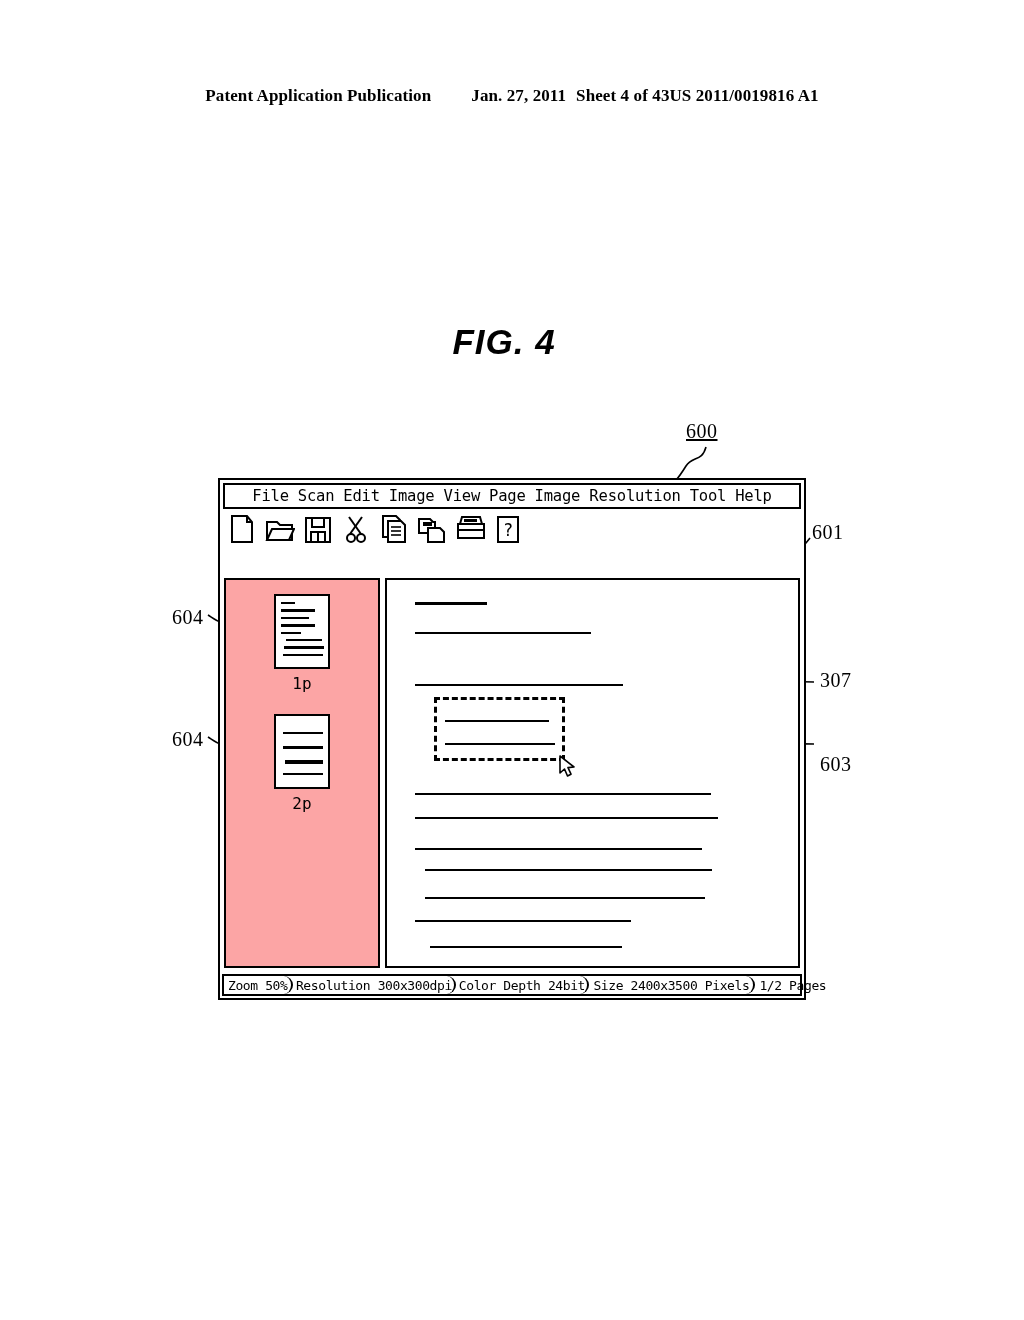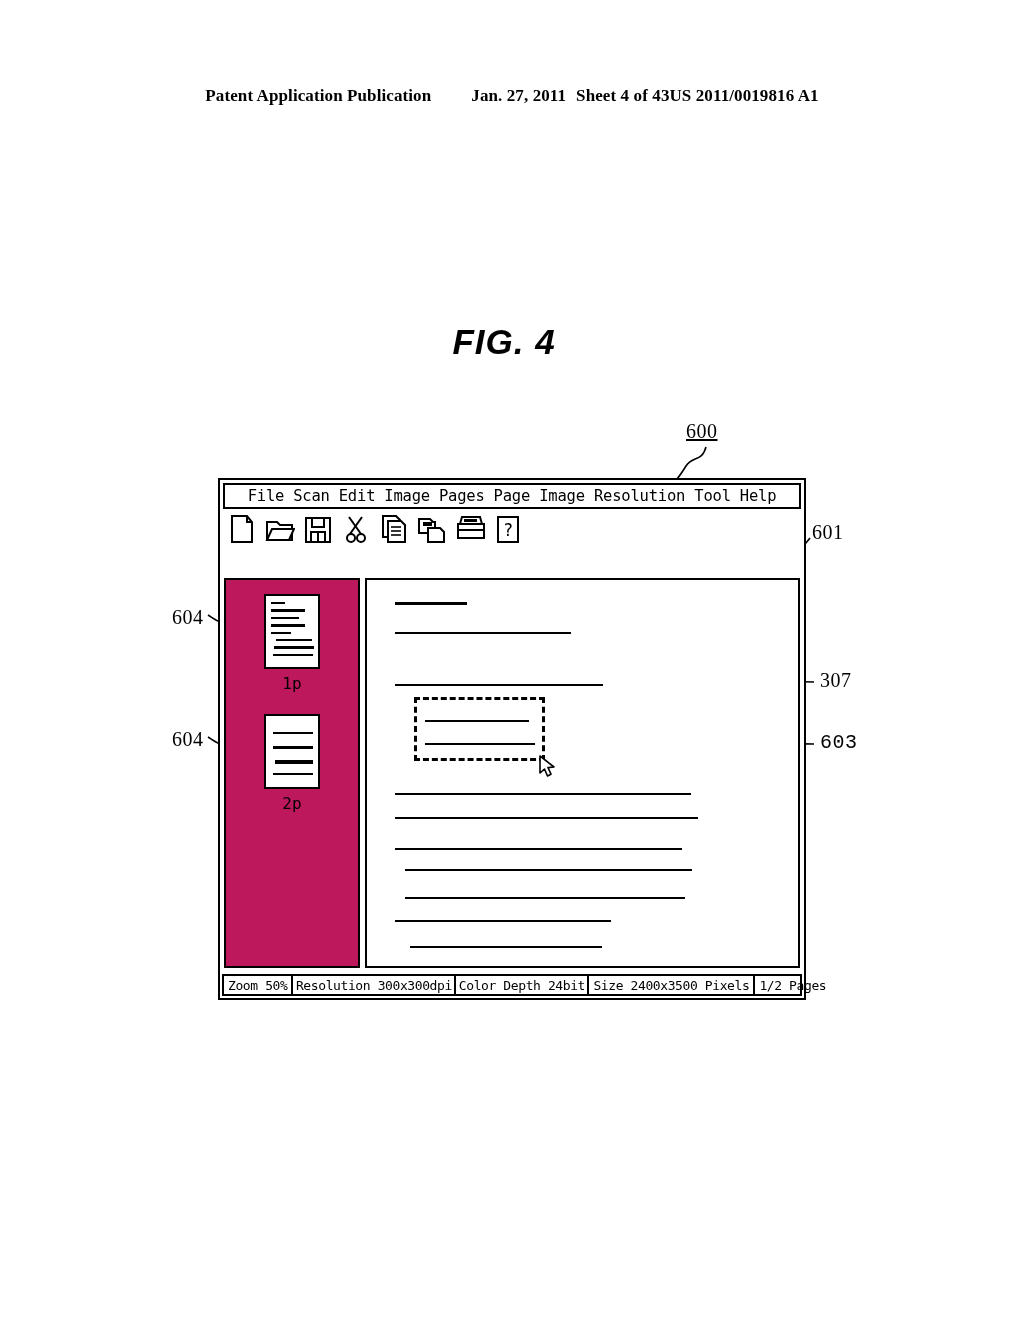--- a/index.html
+++ b/index.html
@@ -56,21 +56,21 @@
     position: absolute;
     font-family: "Liberation Serif", serif;
     font-size: 20px;
     letter-spacing: 0.5px;
   }
   .ref.underlined { text-decoration: underline; }
 
   .ref-600 { left: 686px; top: 420px; }
   .ref-601 { left: 812px; top: 521px; }
   .ref-602 { left: 820px; top: 669px; }
-  .ref-603 { left: 820px; top: 731px; font-family: Liberation Mono, monospace; }
+  .ref-603 { left: 820px; top: 753px; }
   .ref-604a { left: 172px; top: 606px; }
   .ref-604b { left: 172px; top: 728px; }
 
   .leader-svg {
     position: absolute;
     left: 0;
     top: 0;
     width: 1024px;
     height: 1320px;
     pointer-events: none;
@@ -183,25 +183,25 @@
   .win-body {
     position: absolute;
     left: 4px;
     right: 4px;
     top: 98px;
     bottom: 30px;
     display: flex;
     gap: 5px;
   }
   .thumb-pane {
-    width: 136px;
-    border: 2px solid #000;
-    box-sizing: border-box;
-    position: relative;
-    background: #be185d;
+    width: 156px;
+    border: 2px solid #000;
+    box-sizing: border-box;
+    position: relative;
+    background: #fca5a5;
   }
   .thumb {
     position: absolute;
     left: 50%;
     transform: translateX(-50%);
     width: 56px;
   }
   .thumb-box {
     width: 56px;
     height: 75px;
@@ -262,20 +262,21 @@
     letter-spacing: -0.4px;
   }
   .status-cell {
     display: flex;
     align-items: center;
     justify-content: center;
     padding: 1px 4px;
     border-right: 2px solid #000;
     white-space: nowrap;
     box-sizing: border-box;
+    border-radius: 9px;
   }
   .status-cell:last-child { border-right: none; }
   .sc-zoom  { width: 74px; }
   .sc-res   { width: 163px; }
   .sc-depth { width: 133px; }
   .sc-size  { width: 175px; }
   .sc-pages { flex: 1; }
 </style>
 </head>
 <body>
@@ -312,21 +313,21 @@
 <div class="ref ref-604b">604</div>
 
 <div class="app-window">
 
 
   <div class="menubar">
     <span class="menu-item">File</span>
     <span class="menu-item">Scan</span>
     <span class="menu-item">Edit</span>
     <span class="menu-item">Image</span>
-    <span class="menu-item">Pages</span>
+    <span class="menu-item">View</span>
     <span class="menu-item">Page</span>
     <span class="menu-item">Image Resolution</span>
     <span class="menu-item">Tool</span>
     <span class="menu-item">Help</span>
   </div>
 
   <div class="toolbar">
 
     <div class="tb-icon">
       <svg width="30" height="32" viewBox="0 0 30 32">

